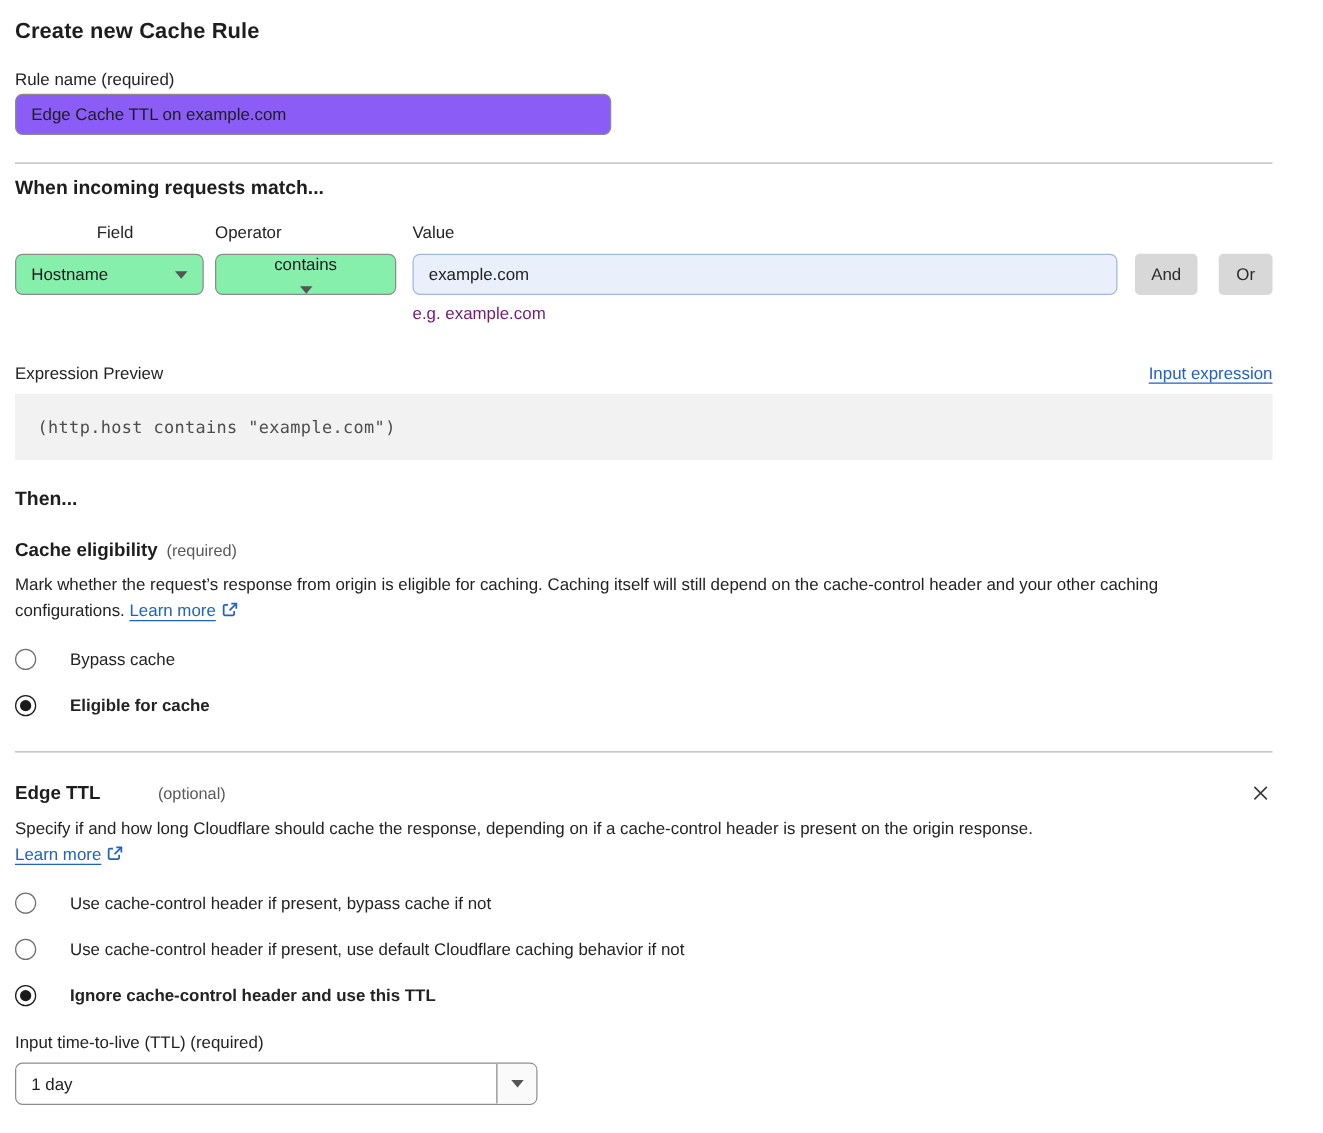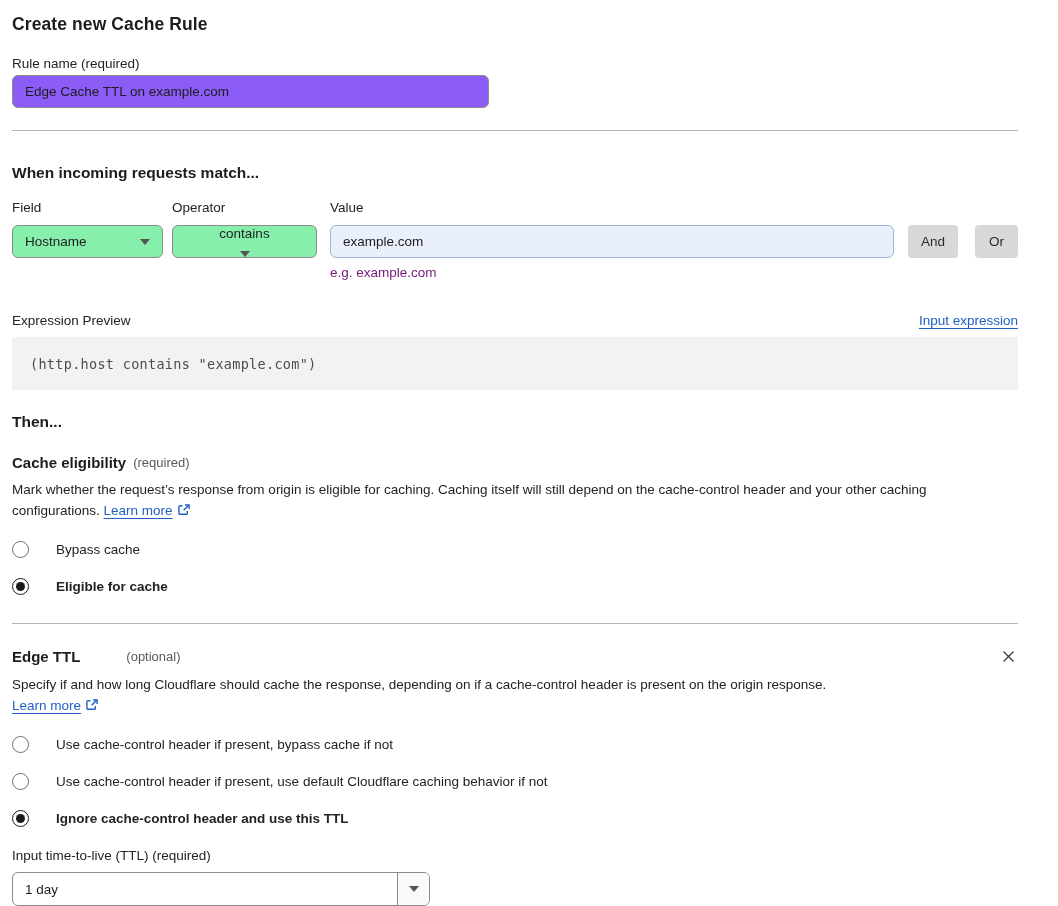--- a/index.html
+++ b/index.html
@@ -30,25 +30,25 @@
     background: #8b5cf6;
     border: 1px solid #8c8c8c;
     border-radius: 6px;
     outline: none;
   }
   .helper-text { margin-top: 7px; font-size: 13.5px; color: #3d3d3d; }
 
   .divider { border: none; border-top: 1px solid #b5b5b5; margin-top: 22px; }
 
   .rule-name-block { margin-top: 21px; }
-  .match-heading { margin-top: 33px; }
+  .match-heading { margin-top: 11px; }
 
   .labels-row { display: flex; margin-top: 18px; }
   .labels-row .lbl { font-size: 13.5px; color: #232323; }
-  .lbl-field { width: 160px; }
+  .lbl-field { width: 160px; text-align: center; }
   .lbl-operator { width: 158px; }
 
   .controls-row { display: flex; align-items: center; margin-top: 10px; }
   .select-box {
     height: 33px;
     background: #86efac;
     border: 1px solid #8c8c8c;
     border-radius: 6px;
     display: flex;
     align-items: center;

